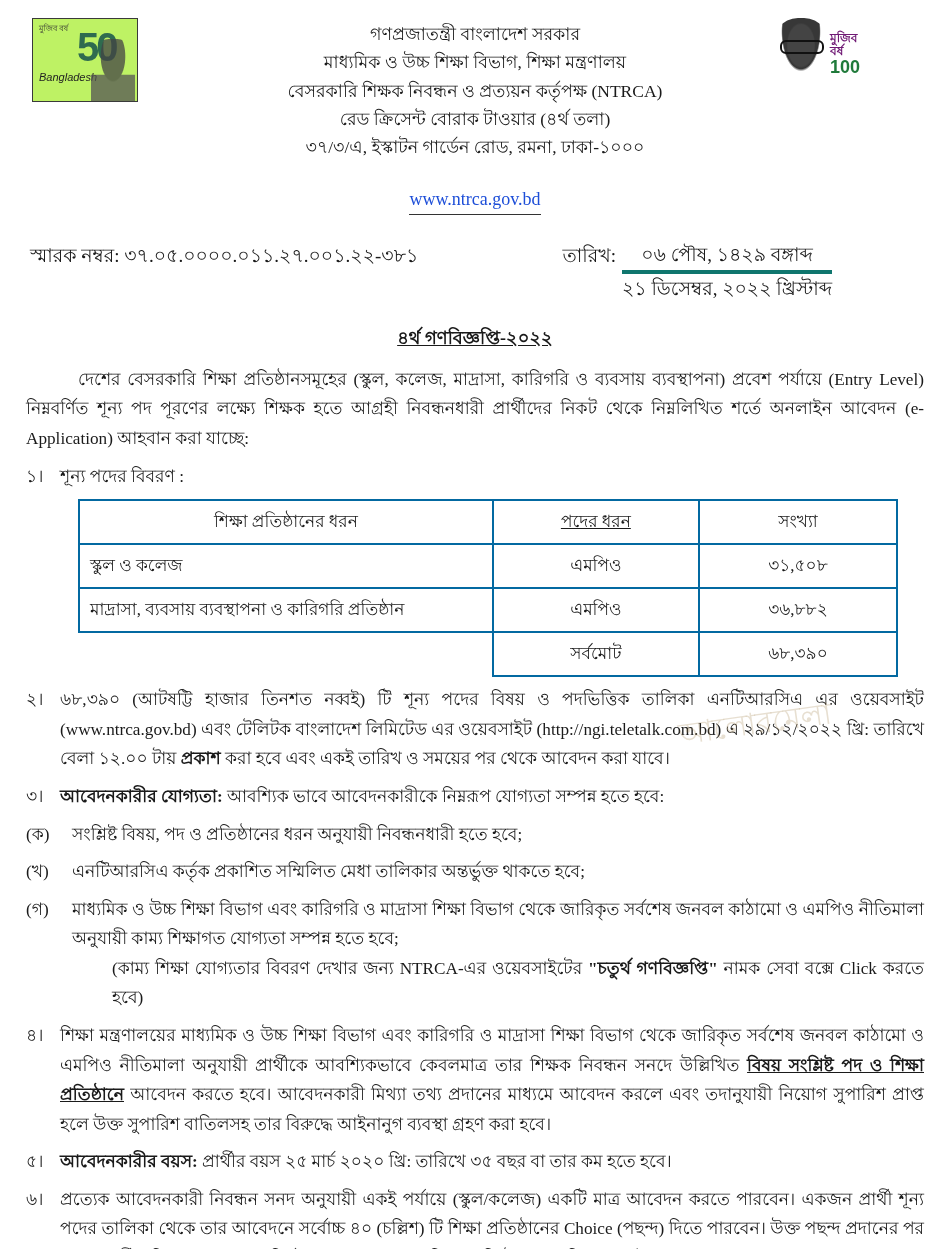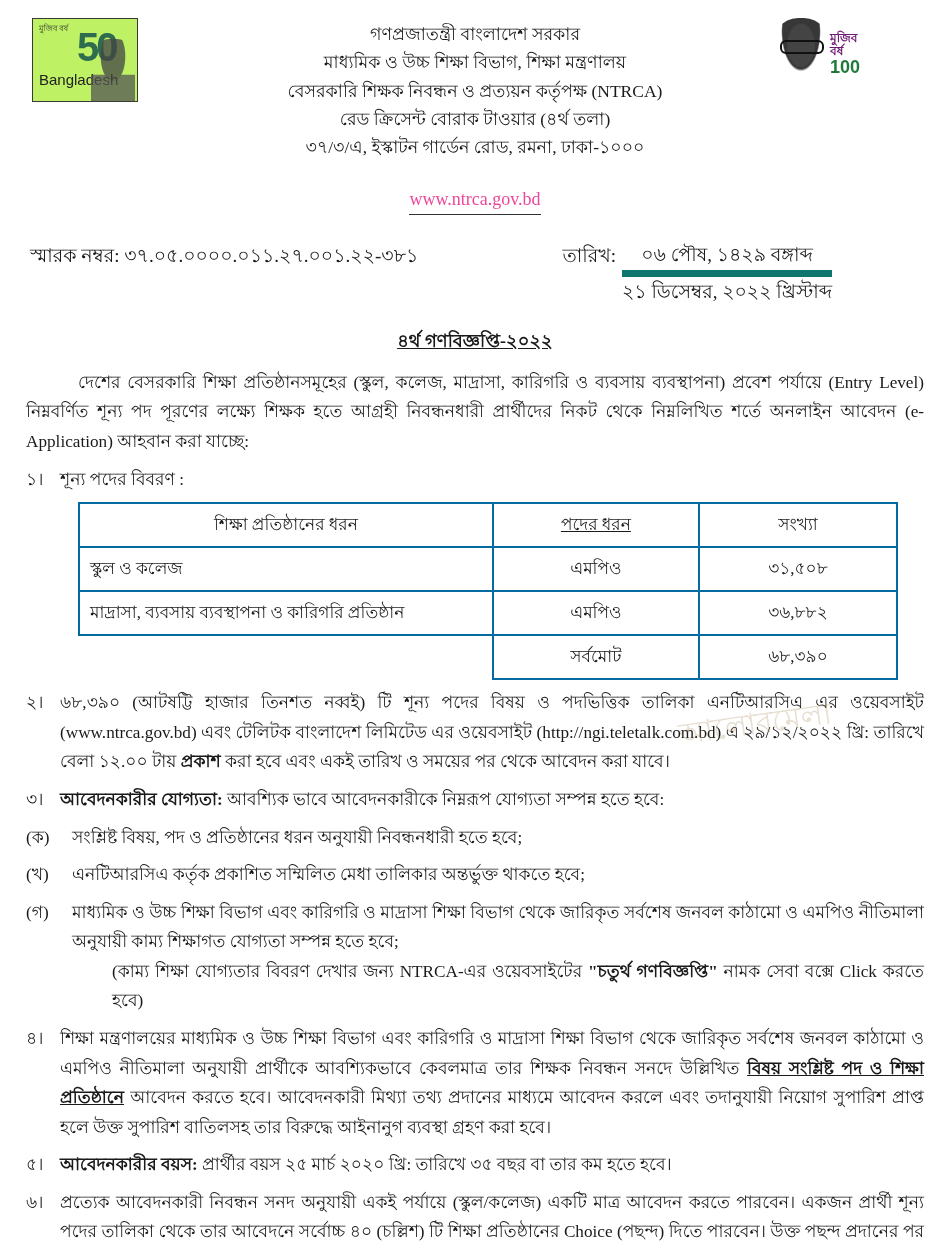--- a/index.html
+++ b/index.html
@@ -54,23 +54,24 @@
     font-size: 40px;
     font-weight: bold;
     color: #2f6b4f;
     letter-spacing: -3px;
     font-family: "Liberation Sans", sans-serif;
   }
   .logo-left .bd-label {
     position: absolute;
     left: 6px;
     top: 52px;
-    font-size: 15px;
+    font-size: 11px;
     color: #222;
     font-family: "Liberation Sans", sans-serif;
+    font-style: italic;
   }
   .logo-left .silhouette {
     position: absolute;
     right: 2px;
     bottom: 0px;
     width: 44px;
     height: 62px;
     background: radial-gradient(ellipse at 50% 28%, #444 0 38%, transparent 41%),
                 linear-gradient(to top, #555 0 42%, transparent 43%);
     opacity: .75;
@@ -156,21 +157,21 @@
     align-items: flex-start;
     gap: 6px;
     padding-right: 92px;
     margin-left: 13px;
   }
   .memo-right .dates {
     display: inline-block;
     text-align: center;
     line-height: 1.5;
   }
-  .memo-right .d1 { display:block; border-bottom: 7px solid #0f766e; padding: 0 6px 1px 6px;}
+  .memo-right .d1 { display:block; border-bottom: 4px solid #0f766e; padding: 0 6px 1px 6px;}
   .memo-right .d2 { display:block; padding-top: 1px; }
 
   
   .doc-title {
     text-align: center;
     font-weight: bold;
     font-size: 18px;
     margin-top: 20px;
     text-decoration: underline;
   }
@@ -254,21 +255,21 @@
         <span class="hundred">100</span>
       </span>
     </div>
 
     <div class="org-lines">
       <span class="ln">গণপ্রজাতন্ত্রী বাংলাদেশ সরকার</span>
       <span class="ln">মাধ্যমিক ও উচ্চ শিক্ষা বিভাগ,  শিক্ষা মন্ত্রণালয়</span>
       <span class="ln">বেসরকারি শিক্ষক নিবন্ধন ও প্রত্যয়ন কর্তৃপক্ষ (NTRCA)</span>
       <span class="ln">রেড ক্রিসেন্ট বোরাক টাওয়ার (৪র্থ তলা)</span>
       <span class="ln">৩৭/৩/এ, ইস্কাটন গার্ডেন রোড, রমনা, ঢাকা-১০০০</span>
-      <a class="site" href="#" style="color:#ec4899;text-decoration:none;margin-top:23px;">www.ntrca.gov.bd</a>
+      <a class="site" href="#" style="color:#1d4ed8;text-decoration:none;margin-top:23px;">www.ntrca.gov.bd</a>
     </div>
   </div>
 
   <div class="memo-row">
     <div class="memo-left">স্মারক নম্বর: ৩৭.০৫.০০০০.০১১.২৭.০০১.২২-৩৮১</div>
     <div class="memo-right">
       <span>তারিখ:</span>
       <span class="dates">
         <span class="d1">০৬ পৌষ, ১৪২৯ বঙ্গাব্দ</span>
         <span class="d2">২১ ডিসেম্বর, ২০২২ খ্রিস্টাব্দ</span>

